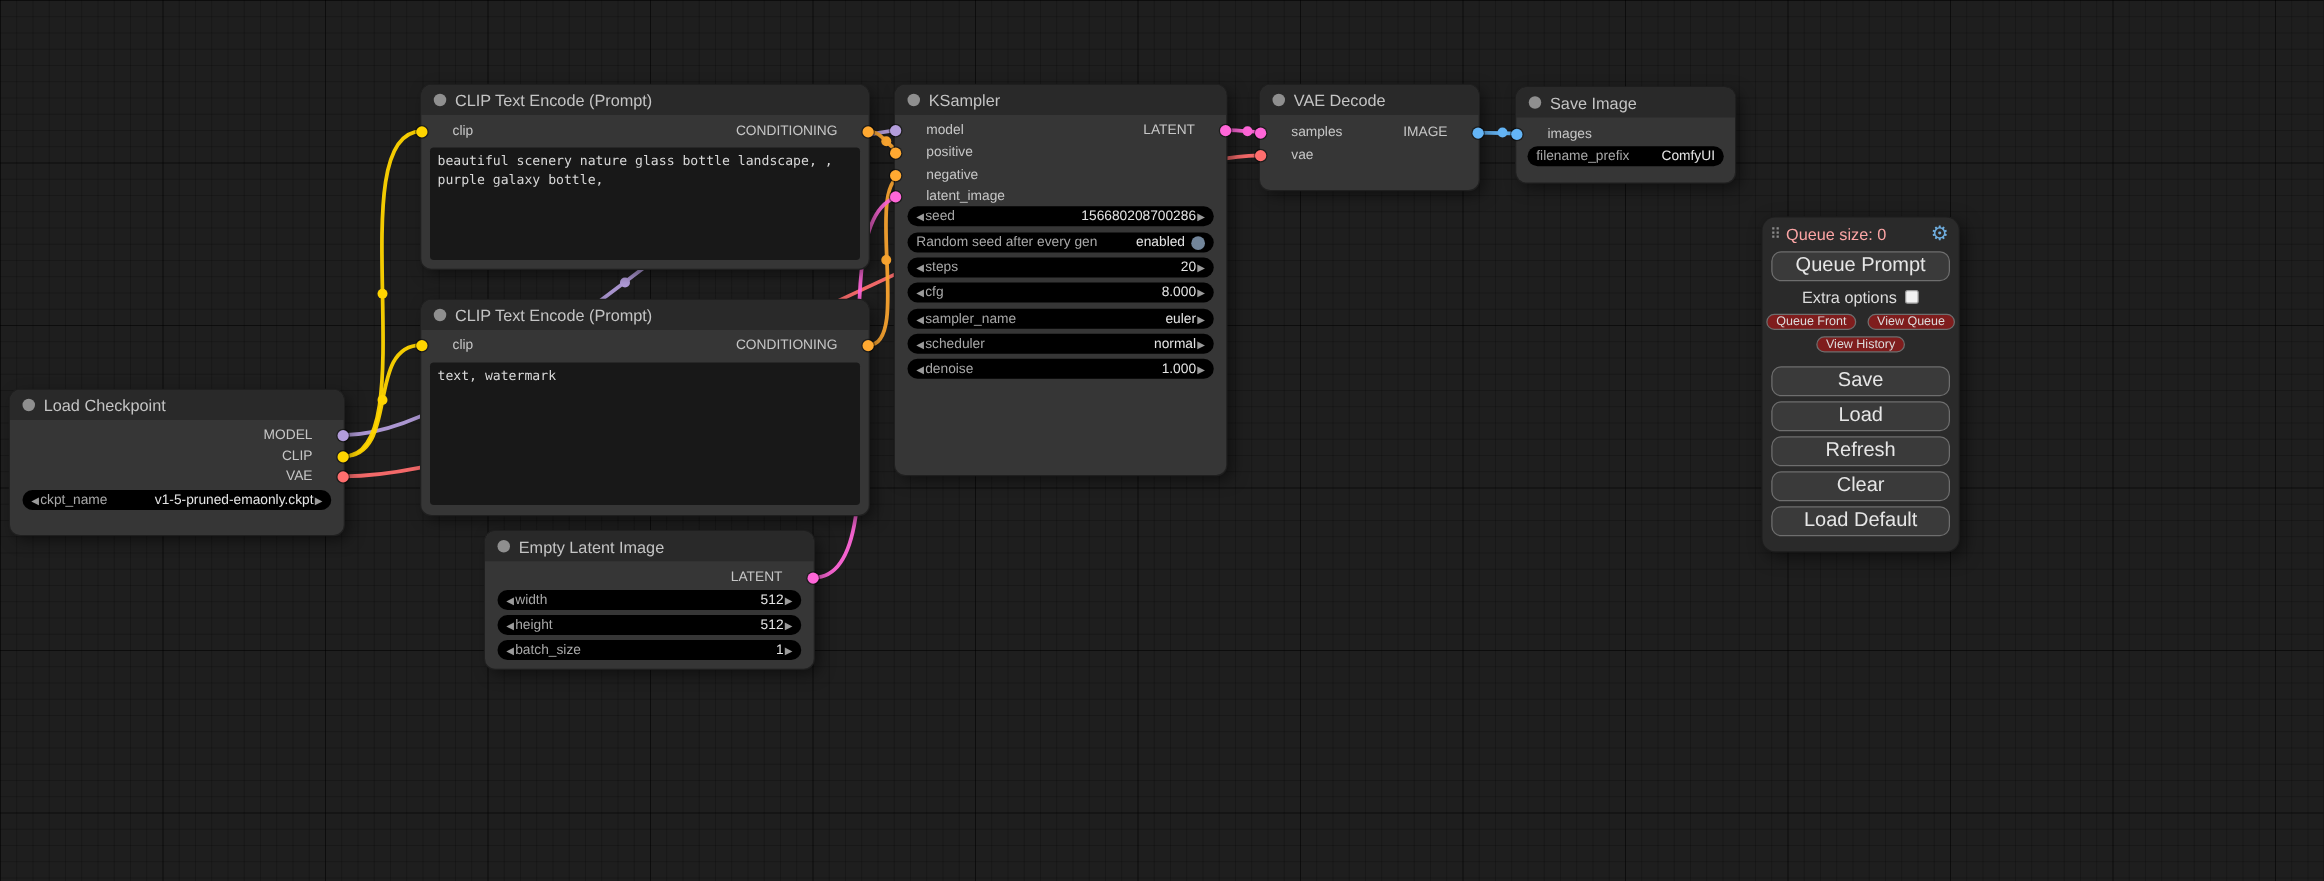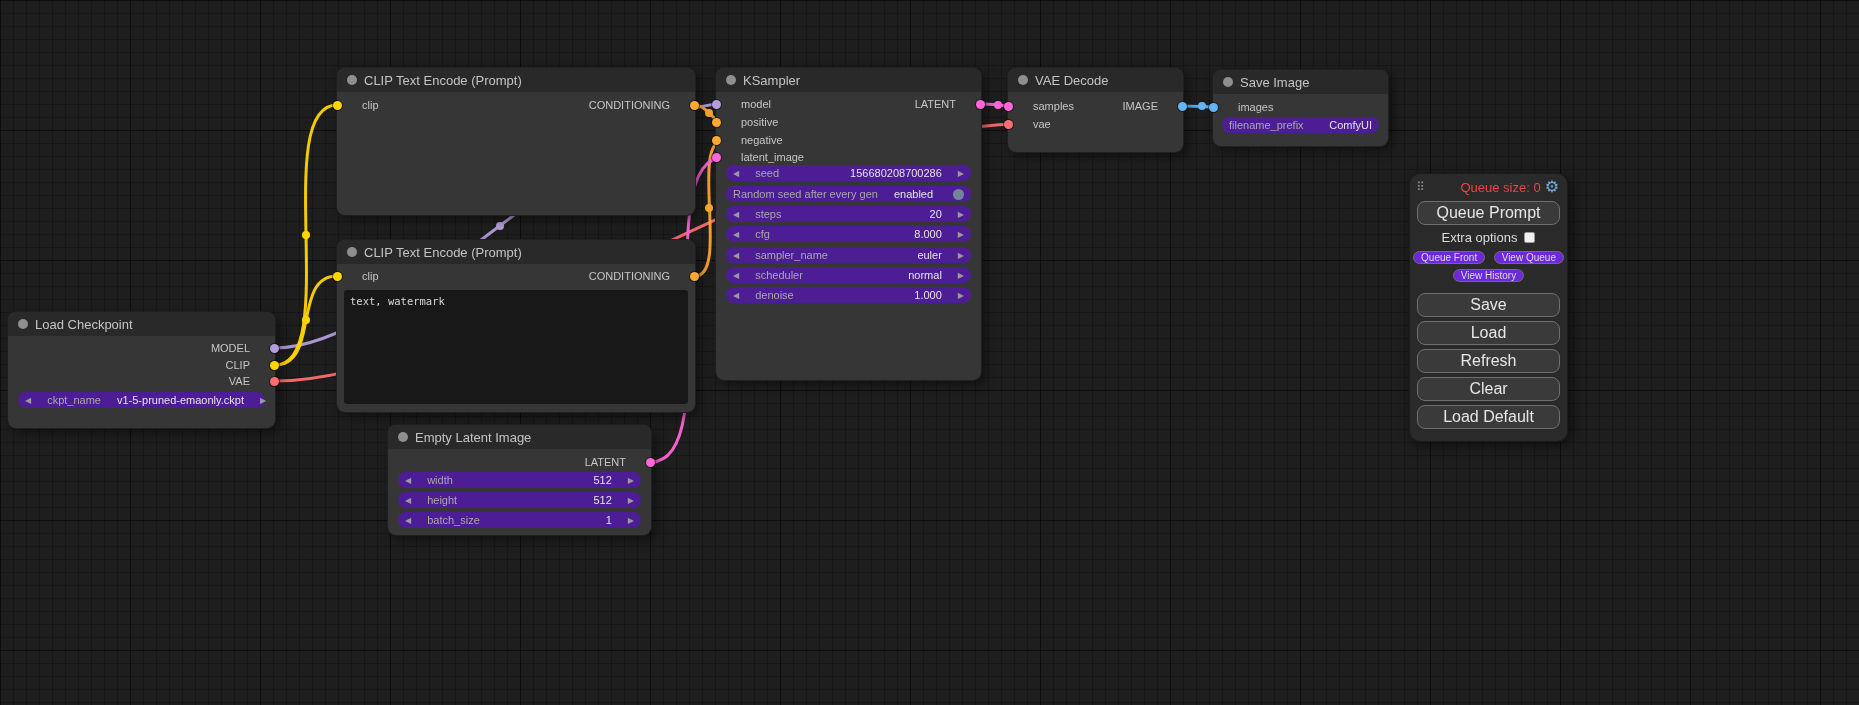--- a/index.html
+++ b/index.html
@@ -27,50 +27,50 @@
     height:24px;background:#292929;border-radius:8px 8px 0 0;
     display:flex;align-items:center;gap:7px;padding:0 10px;
     font-size:13px;color:#c4c4c4;white-space:nowrap;overflow:hidden;
   }
   .title-dot{width:10px;height:10px;border-radius:50%;background:#8f8f8f;flex:0 0 auto}
   .slot{position:absolute;height:14px;display:flex;align-items:center;gap:20px;font-size:11px;color:#c6c6c6;white-space:nowrap}
   .slot.in{left:-4px}
   .slot.out{right:-4px;flex-direction:row-reverse}
   .slot-dot{width:9px;height:9px;border-radius:50%;background:#888;box-shadow:0 0 0 1px rgba(0,0,0,.45);flex:0 0 auto}
   .widget{
-    position:absolute;left:10px;right:10px;height:16px;background:#4c1d95;
-    border-radius:8px;display:flex;align-items:center;gap:16px;
+    position:absolute;left:10px;right:10px;height:16px;background:#000000;
+    border-radius:8px;display:flex;align-items:center;gap:1px;
     padding:0 7px;font-size:11px;color:#a8a8a8;white-space:nowrap;
   }
   .widget .arrow{font-family:"DejaVu Sans",sans-serif;font-size:8px;color:#9a9a9a;flex:0 0 auto}
   .widget .wvalue{margin-left:auto;color:#e4e4e4}
   .widget .knob{width:11px;height:11px;border-radius:50%;background:#72859a;flex:0 0 auto;margin-left:4px}
   .node-text{
     position:absolute;background:#181818;border-radius:3px;padding:4px 6px;
     font-family:"DejaVu Sans Mono",monospace;font-size:10.5px;line-height:1.4;
     color:#d8d8d8;overflow:hidden;
   }
 
   .queue-panel{
     position:absolute;left:1410px;top:174px;width:157px;z-index:2;
     background:#2a2a2a;border-radius:10px;padding:2px 0 8px 0;
     box-shadow:0 0 0 1px #1c1c1c, 4px 4px 14px rgba(0,0,0,.55);
   }
   .qp-header{display:flex;align-items:center;padding:3px 8px 2px 6px;gap:4px}
   .qp-drag{color:#8a8a8a;font-size:12px;font-family:"DejaVu Sans",sans-serif;cursor:move}
-  .qp-size{flex:1;text-align:right;font-size:13px;color:#ef4444}
+  .qp-size{flex:1;text-align:left;font-size:13px;color:#fca5a5}
   .qp-gear{font-size:16px;line-height:1;font-family:"DejaVu Sans",sans-serif}
   .qp-btn{
     display:block;width:calc(100% - 14px);margin:4px 7px;padding:2px 0;
     background:#3a3a3a;border:1px solid #6e6e6e;border-radius:8px;
     color:#e6e6e6;font-size:16px;font-family:inherit;cursor:pointer;
   }
   .qp-btn-sm{
     display:inline-block;padding:0 7px;margin:1px 2px;
-    background:#6d28d9;border:1px solid #6e6e6e;border-radius:9px;
+    background:#7f1d1d;border:1px solid #6e6e6e;border-radius:9px;
     color:#dcdcdc;font-size:10px;font-family:inherit;cursor:pointer;
   }
   .qp-row{text-align:center}
   .qp-extra{display:flex;justify-content:center;align-items:center;gap:7px;margin:5px 0 2px;font-size:13px;color:#dcdcdc}
   .qp-checkbox{width:11px;height:11px;background:#f2f2f2;border:1px solid #9a9a9a;border-radius:2px;cursor:pointer}
   .qp-gap{margin-top:10px}
 </style>
 </head>
 <body>
 
@@ -128,20 +128,21 @@
       <span>CLIP Text Encode (Prompt)</span>
     </div>
     <div class="slot in" style="top:30px">
       <span class="slot-dot" style="background: rgb(255, 213, 0);"></span>
       <span>clip</span>
     </div>
     <div class="slot out" style="top:30px">
       <span class="slot-dot" style="background: rgb(255, 169, 49);"></span>
       <span>CONDITIONING</span>
     </div>
+    <div class="node-text" style="left:7px;top:50px;width:344px;height:90px">beautiful scenery nature glass bottle landscape, , purple galaxy bottle,</div>
   </div>
 
   <div class="node" style="left:337px;top:240px;width:358px;height:172px">
     <div class="node-title">
       <span class="title-dot"></span>
       <span>CLIP Text Encode (Prompt)</span>
     </div>
     <div class="slot in" style="top:29px">
       <span class="slot-dot" style="background: rgb(255, 213, 0);"></span>
       <span>clip</span>

